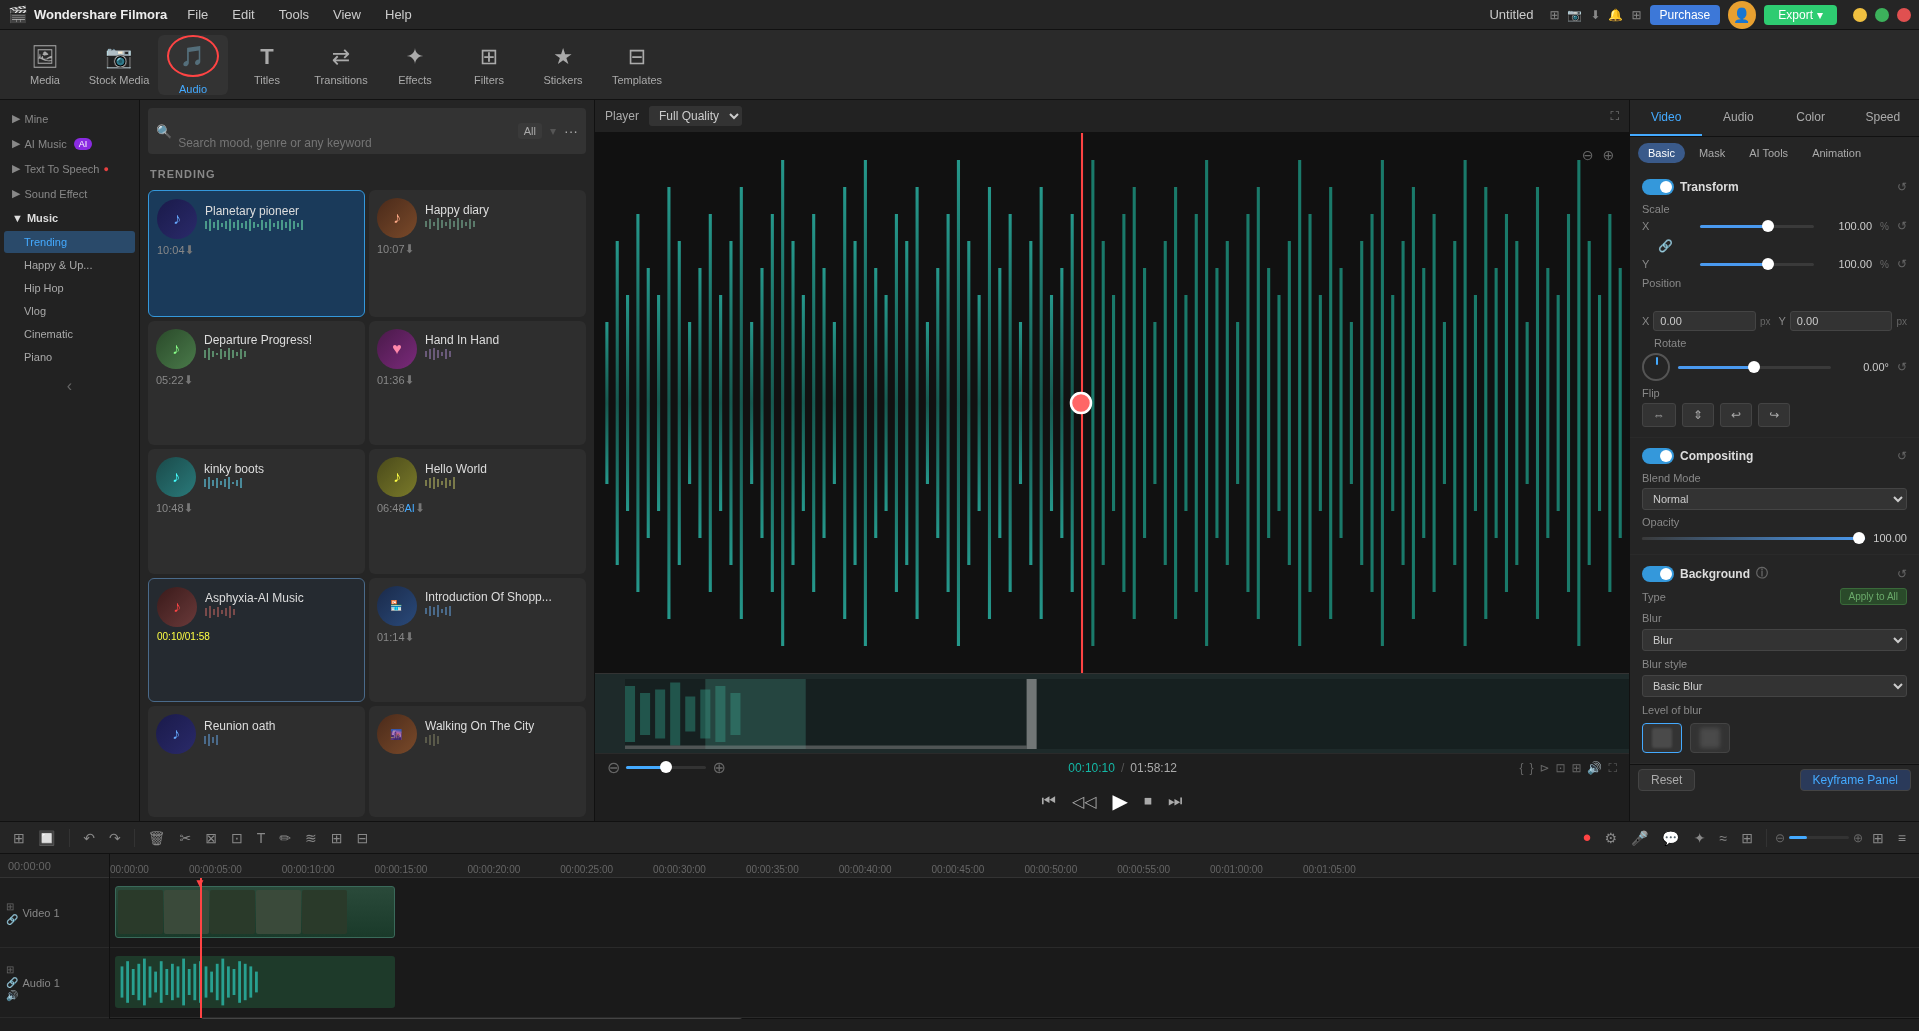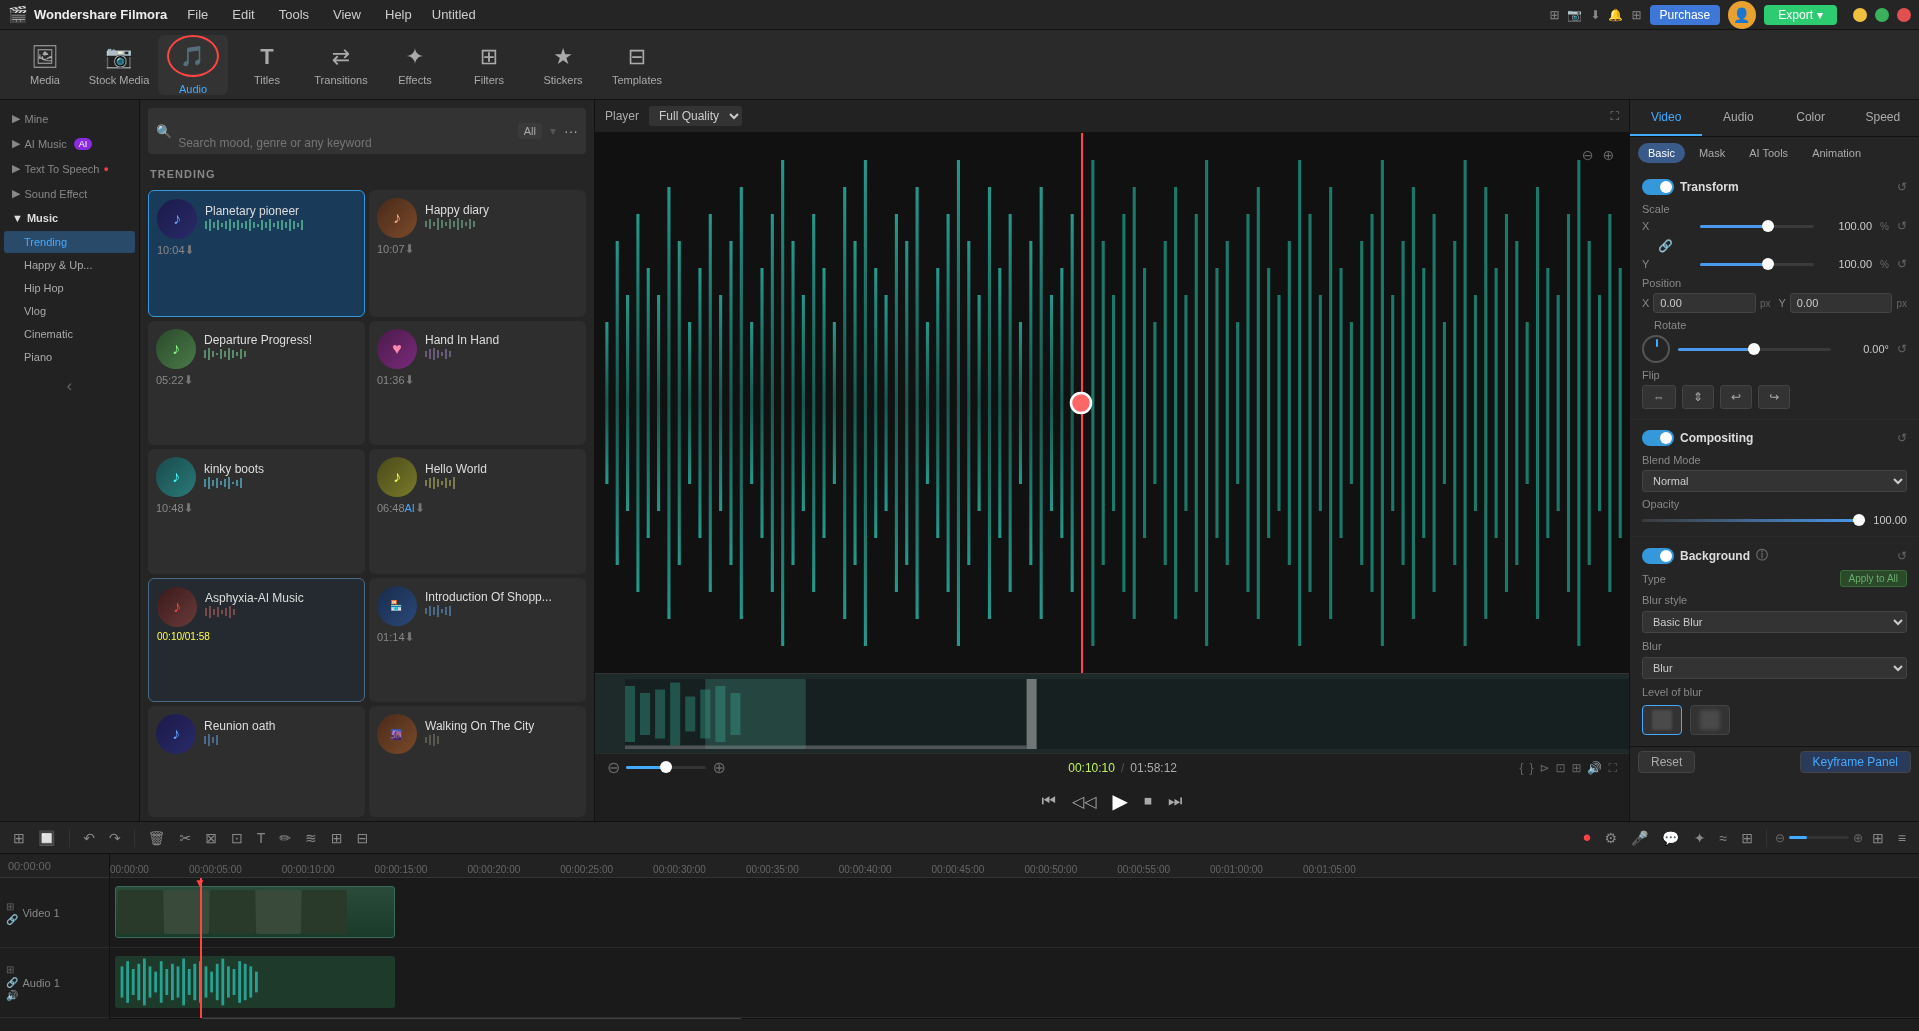--- a/index.html
+++ b/index.html
@@ -3,21 +3,21 @@
   <meta charset="utf-8">
   <style>
     * { box-sizing: border-box; margin: 0; padding: 0; }
     body { background: #1a1a1a; color: #ccc; font-family: 'Segoe UI', Arial, sans-serif; font-size: 12px; overflow: hidden; width: 1919px; height: 1031px; display: flex; flex-direction: column; }
 
     
     .menu-bar { display: flex; align-items: center; background: #252525; height: 30px; padding: 0 8px; gap: 16px; border-bottom: 1px solid #111; }
     .menu-bar .app-logo { display: flex; align-items: center; gap: 6px; color: #eee; font-size: 13px; font-weight: 600; }
     .menu-bar .app-logo .logo-icon { color: #3498db; font-size: 16px; }
     .menu-item { color: #ccc; cursor: pointer; font-size: 13px; padding: 2px 4px; }
-    .menu-center { flex: 1; display: flex; justify-content: flex-start; color: #ccc; font-size: 13px; }
+    .menu-center { flex: 1; display: flex; justify-content: flex-end; color: #ccc; font-size: 13px; }
     .menu-right { display: flex; align-items: center; gap: 8px; }
     .purchase-btn { background: #3d78d8; color: #fff; border: none; border-radius: 4px; padding: 3px 10px; cursor: pointer; font-size: 12px; }
     .export-btn { background: #2ecc71; color: #fff; border: none; border-radius: 4px; padding: 3px 14px; cursor: pointer; font-size: 12px; display: flex; align-items: center; gap: 4px; }
     .win-controls { display: flex; gap: 8px; margin-left: 8px; }
     .win-btn { width: 14px; height: 14px; border-radius: 50%; display: inline-block; cursor: pointer; }
     .win-min { background: #f0c040; }
     .win-max { background: #3cb15b; }
     .win-close { background: #e05050; }
 
     
@@ -739,21 +739,21 @@
       <div style="display:flex;align-items:center;justify-content:space-between;padding:4px 12px;">
         <div style="display:flex;gap:6px;align-items:center;">
           <span style="color:#666;cursor:pointer;font-size:16px;">⊖</span>
           <div style="width:80px;height:3px;background:#333;border-radius:2px;position:relative;">
             <div style="width:50%;height:100%;background:#4af;border-radius:2px;"></div>
             <div style="position:absolute;left:50%;top:-5px;width:12px;height:12px;background:#fff;border-radius:50%;transform:translateX(-50%);"></div>
           </div>
           <span style="color:#666;cursor:pointer;font-size:16px;">⊕</span>
         </div>
         <div style="display:flex;align-items:center;gap:6px;">
-          <span style="color:#bef264;font-size:12px;">00:10:10</span>
+          <span style="color:#14b8a6;font-size:12px;">00:10:10</span>
           <span style="color:#555;">/</span>
           <span style="color:#aaa;font-size:12px;">01:58:12</span>
         </div>
         <div style="display:flex;gap:6px;">
           <span style="color:#666;cursor:pointer;">{</span>
           <span style="color:#666;cursor:pointer;">}</span>
           <span style="color:#666;cursor:pointer;">⊳</span>
           <span style="color:#666;cursor:pointer;">⊡</span>
           <span style="color:#666;cursor:pointer;">⊞</span>
           <span style="color:#666;cursor:pointer;">🔊</span>
@@ -816,21 +816,21 @@
         <span class="prop-label">Y</span>
         <div class="prop-slider">
           <div class="prop-slider-fill"></div>
           <div class="prop-slider-thumb"></div>
         </div>
         <span class="prop-value">100.00</span>
         <span class="prop-unit">%</span>
         <span class="reset-icon">↺</span>
       </div>
 
-      <div style="color:#888;font-size:11px;margin-bottom:4px;margin-top:6px;">Position</div>
+      <div style="color:#888;font-size:11px;margin-bottom:22px;margin-top:6px;">Position</div>
       <div class="two-col">
         <div>
           <div style="display:flex;align-items:center;gap:4px;">
             <span style="color:#888;font-size:11px;">X</span>
             <input class="input-field" value="0.00" style="">
             <span style="color:#666;font-size:10px;">px</span>
           </div>
         </div>
         <div>
           <div style="display:flex;align-items:center;gap:4px;">
@@ -899,33 +899,33 @@
           <span>Background</span>
           <span style="color:#666;font-size:12px;cursor:pointer;">ⓘ</span>
         </div>
         <span style="color:#666;cursor:pointer;">↺</span>
       </div>
       <div style="display:flex;justify-content:space-between;align-items:center;margin-bottom:6px;">
         <span style="color:#888;font-size:11px;">Type</span>
         <button style="background:#2a4a2a;color:#6aaa6a;border:1px solid #3a6a3a;border-radius:3px;font-size:10px;padding:2px 8px;cursor:pointer;">Apply to All</button>
       </div>
       <div style="margin-bottom:6px;">
+        <span style="color:#888;font-size:11px;">Blur</span>
+        <select class="select-field" style="margin-top:4px;">
+          <option>Blur</option>
+          <option>Color</option>
+          <option>Image</option>
+        </select>
+      </div>
+      <div style="margin-bottom:6px;">
         <span style="color:#888;font-size:11px;">Blur style</span>
         <select class="select-field" style="margin-top:4px;">
           <option>Basic Blur</option>
           <option>Mosaic Blur</option>
           <option>Strong Blur</option>
-        </select>
-      </div>
-      <div style="margin-bottom:6px;">
-        <span style="color:#888;font-size:11px;">Blur</span>
-        <select class="select-field" style="margin-top:4px;">
-          <option>Blur</option>
-          <option>Color</option>
-          <option>Image</option>
         </select>
       </div>
       <div>
         <span style="color:#888;font-size:11px;">Level of blur</span>
         <div class="blur-options" style="margin-top:6px;">
           <div class="blur-option active">
             <div style="width:20px;height:20px;background:#4a4a4a;filter:blur(1px);border-radius:2px;"></div>
           </div>
           <div class="blur-option">
             <div style="width:20px;height:20px;background:#4a4a4a;filter:blur(2px);border-radius:2px;"></div>

